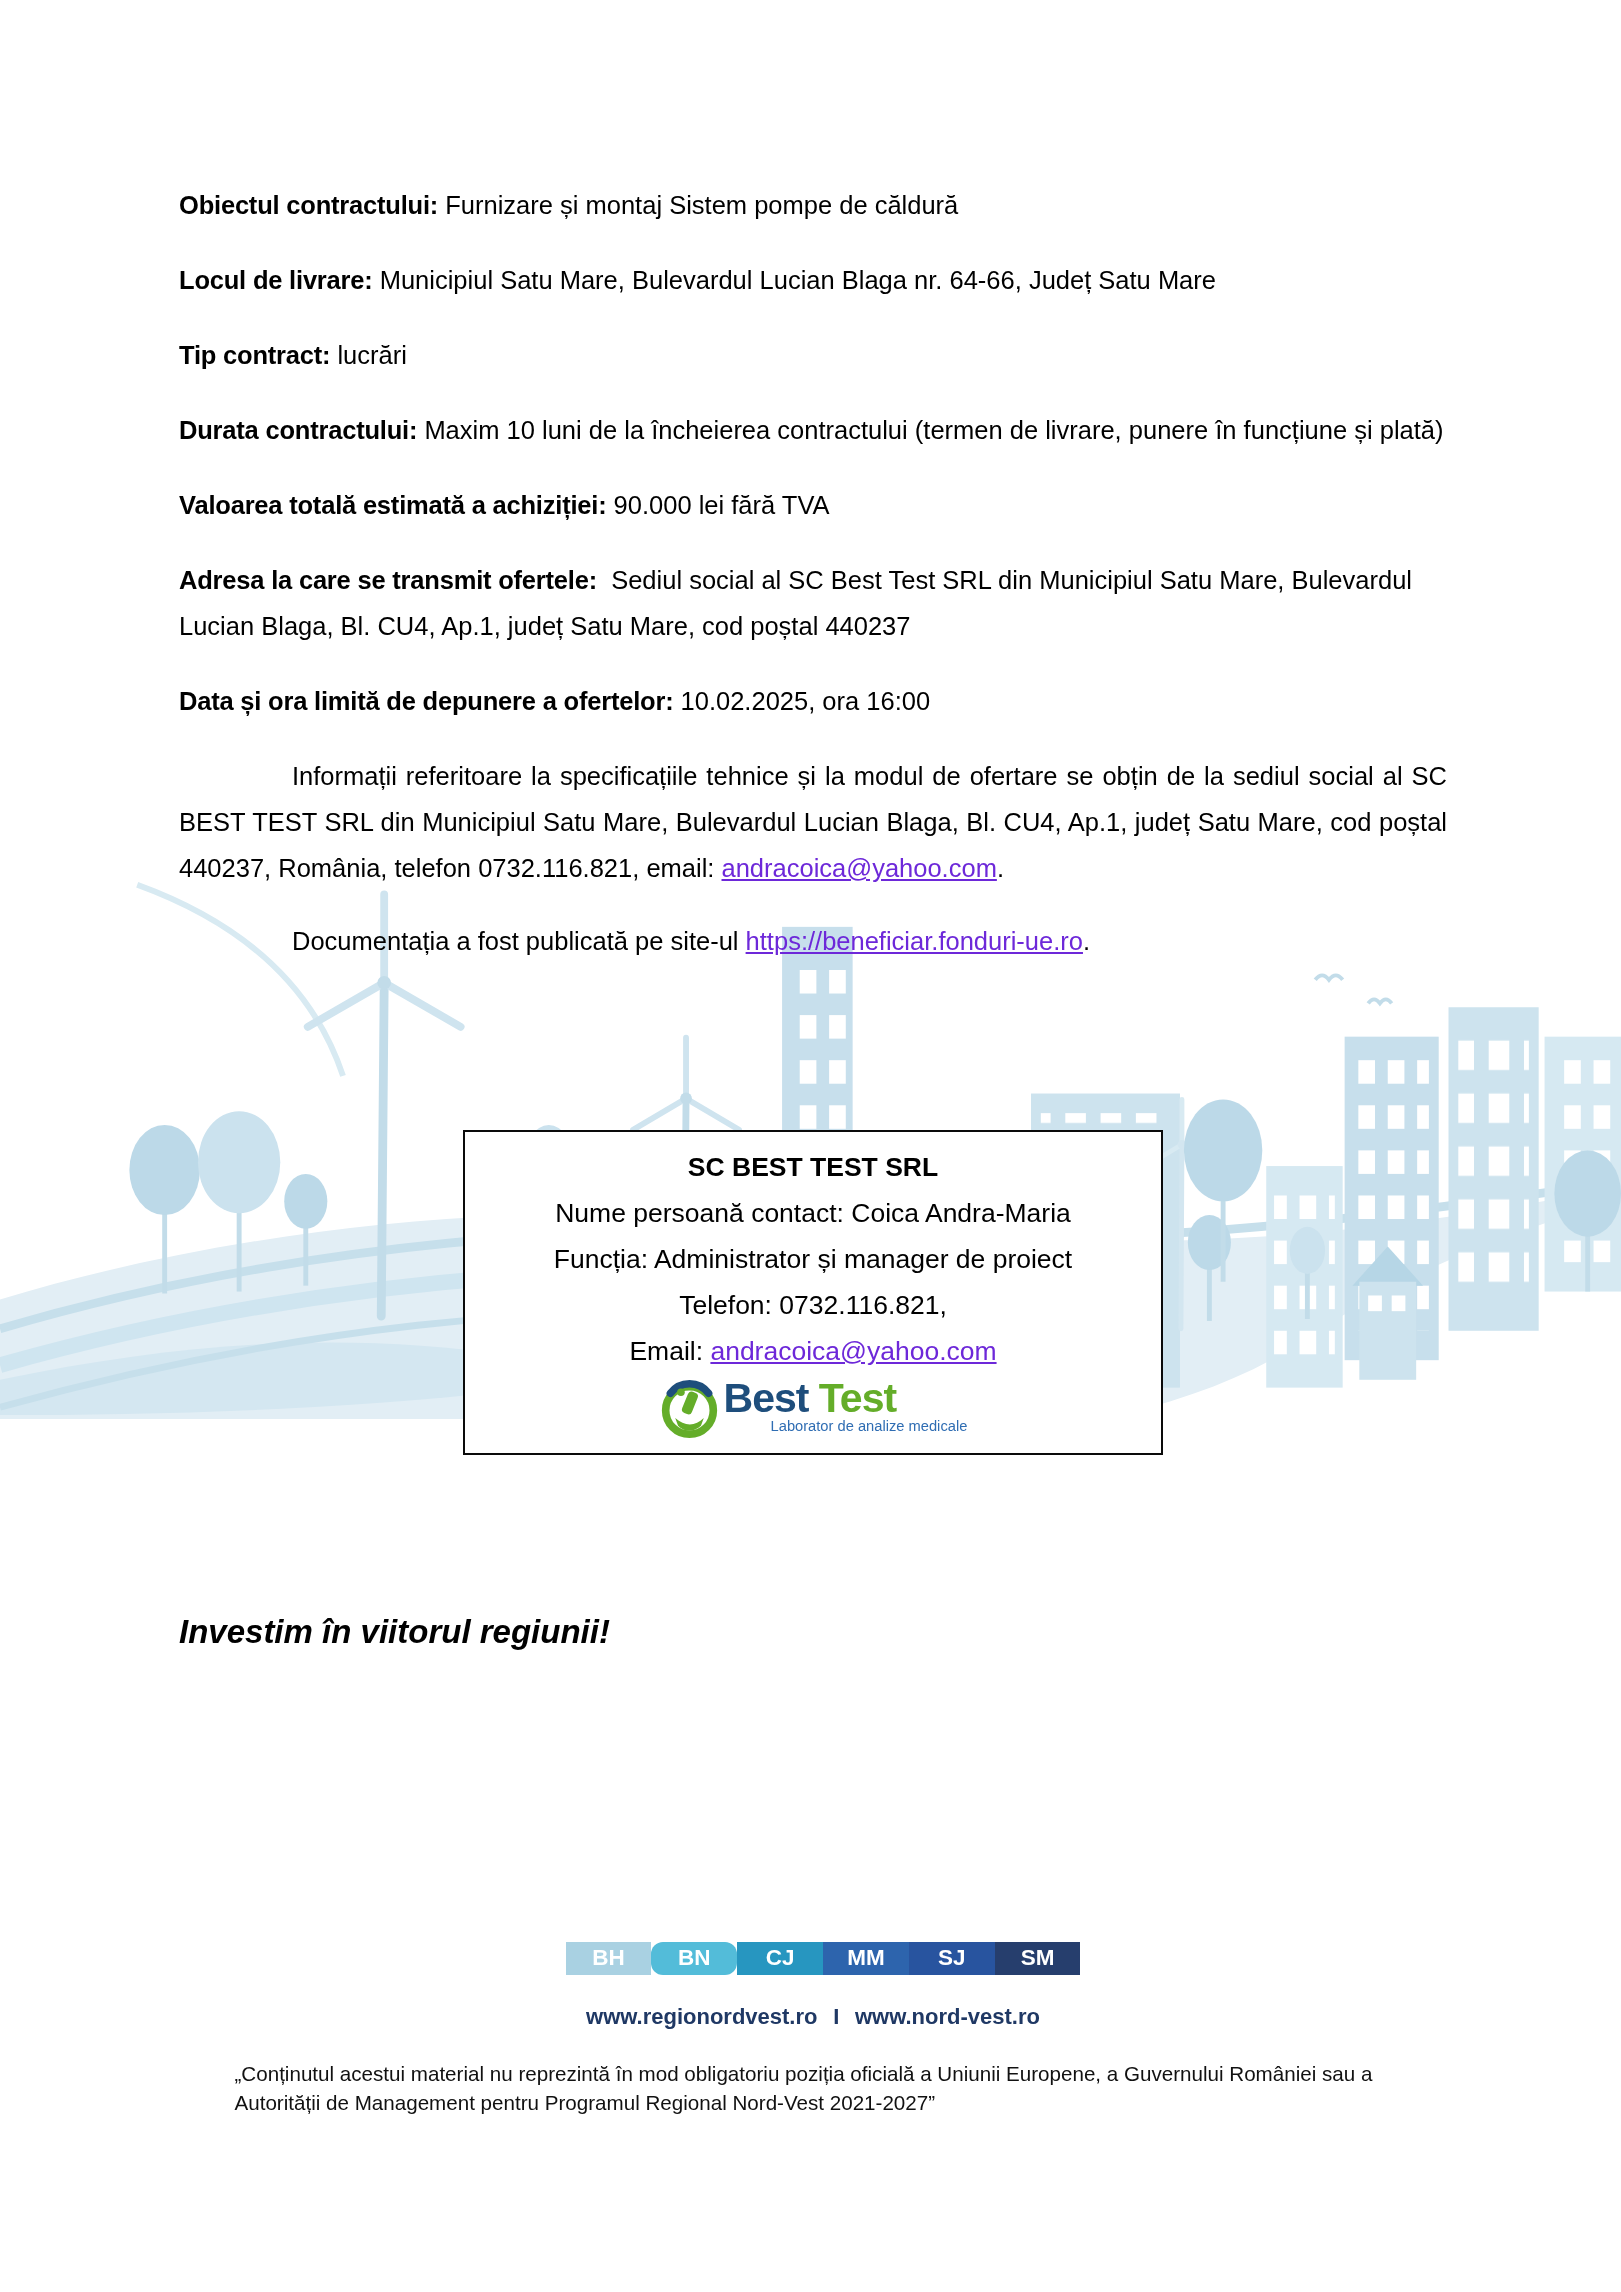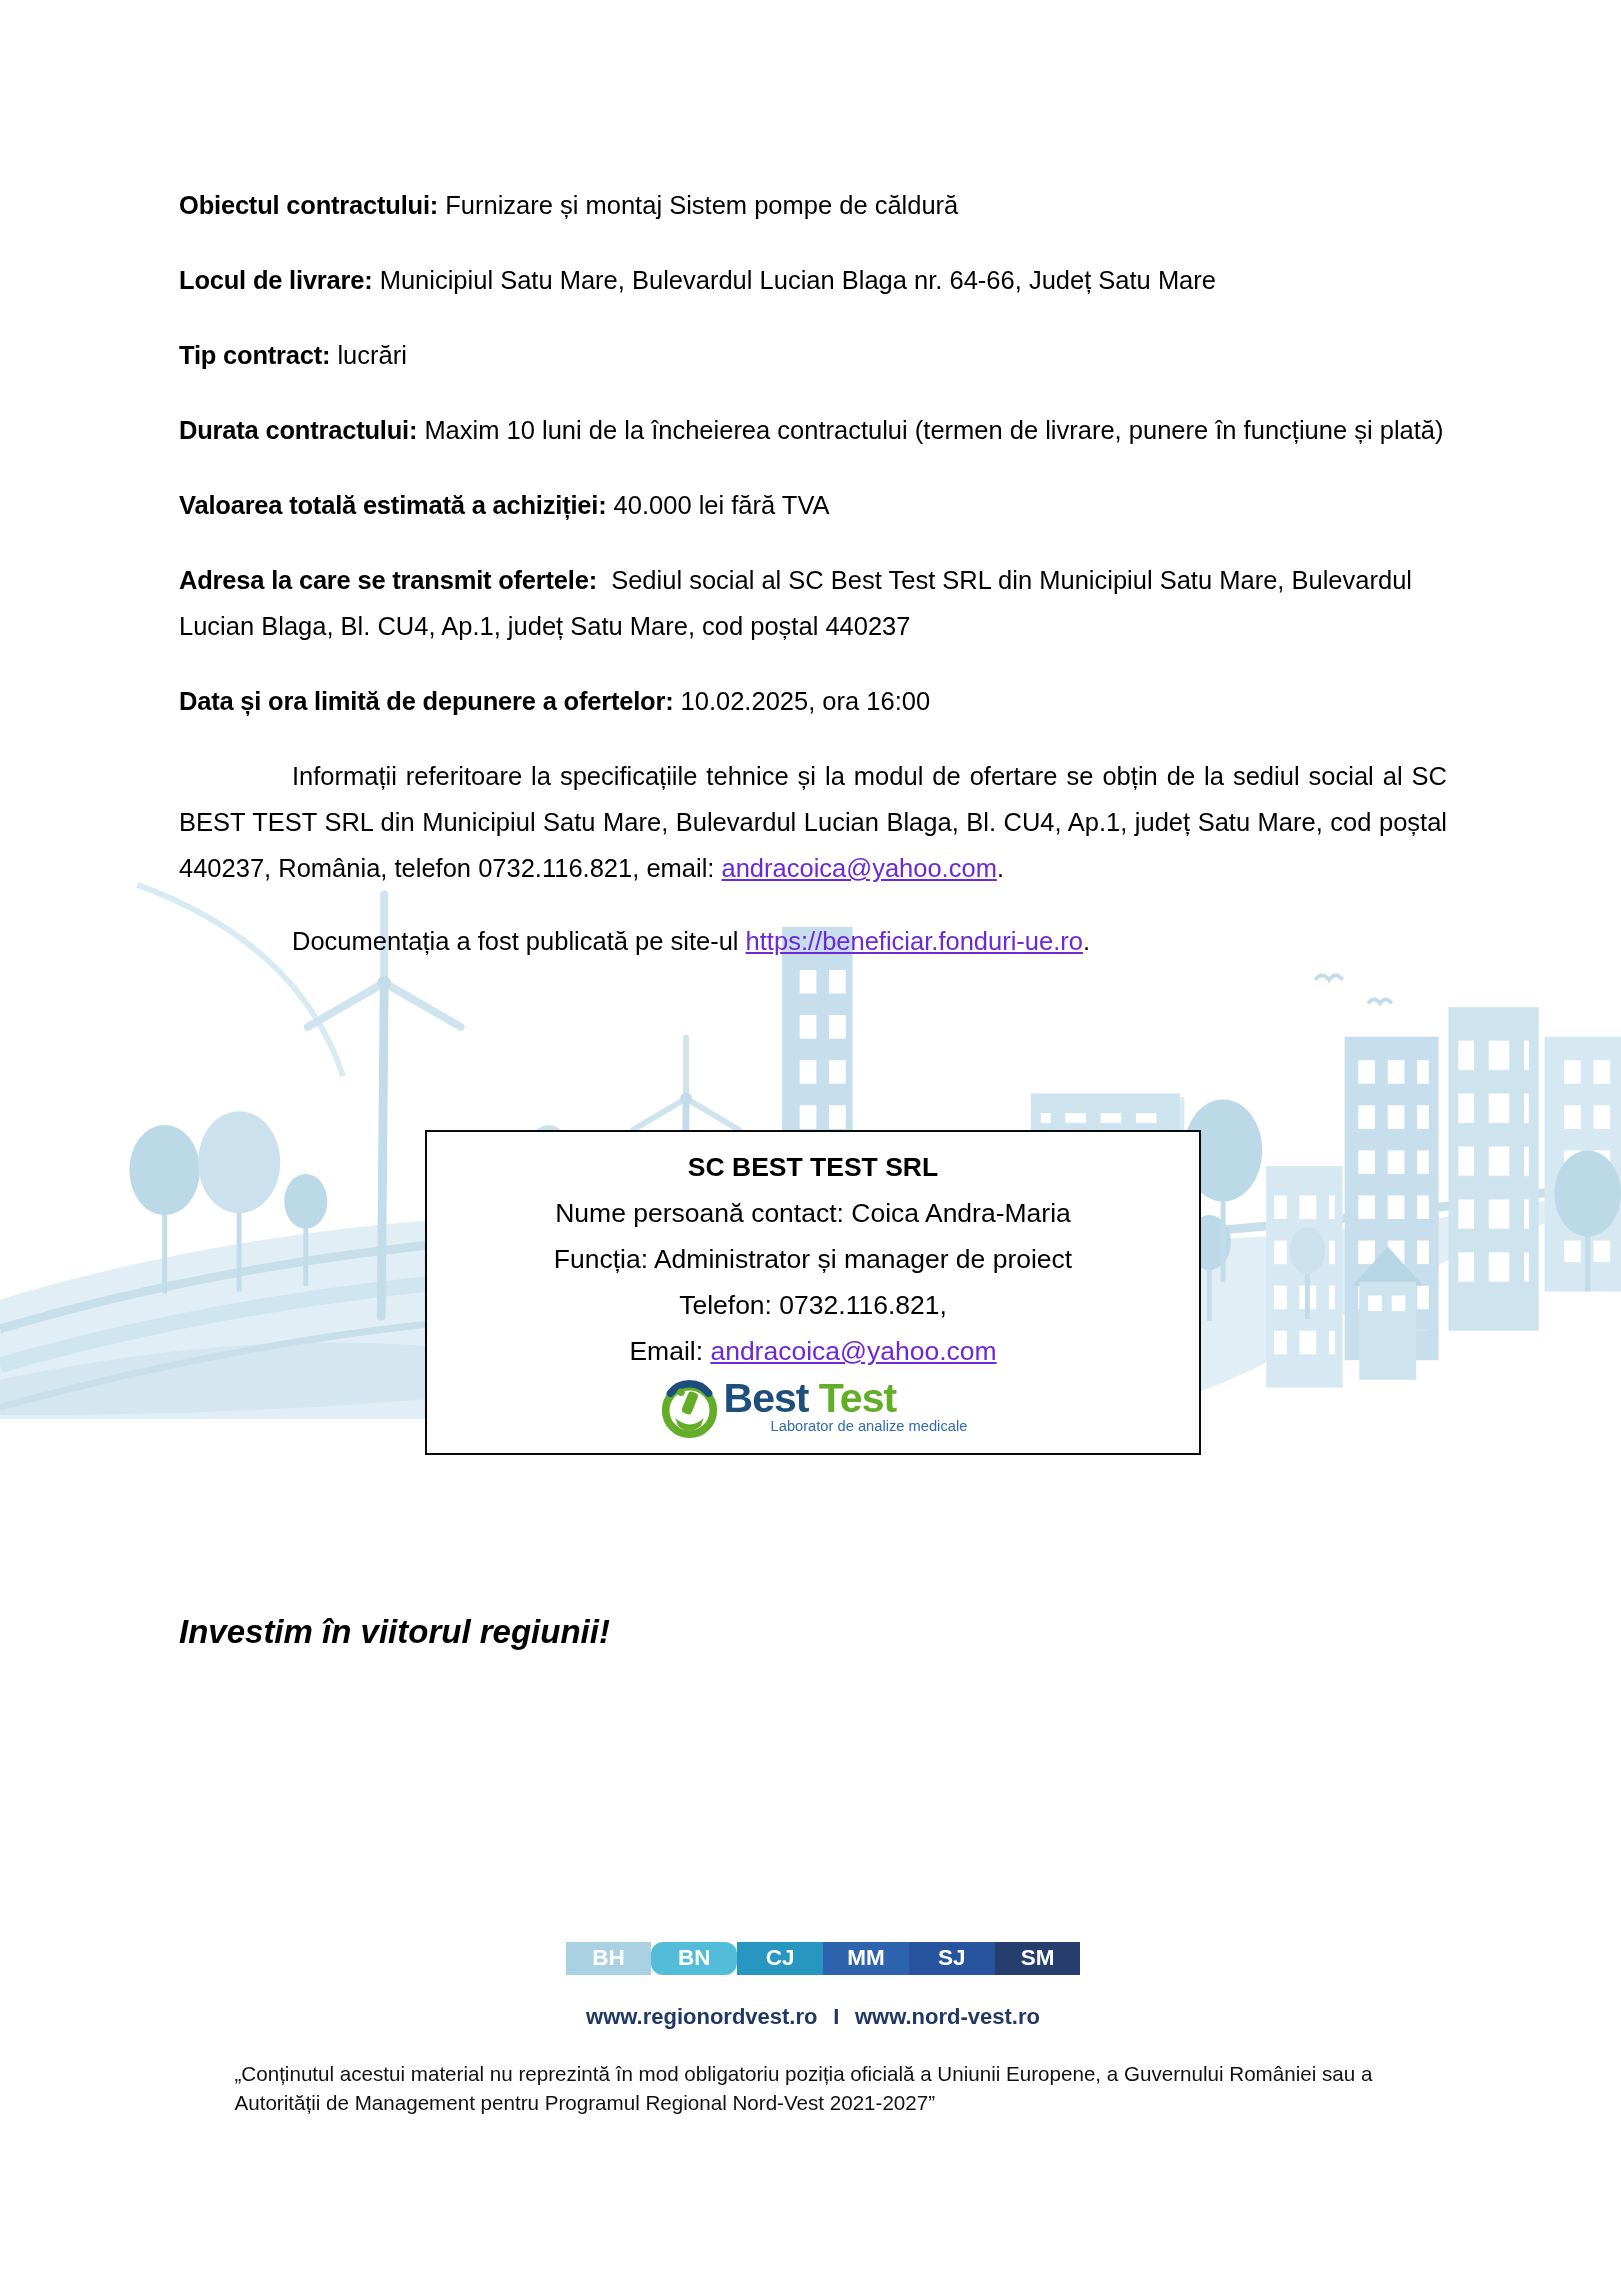--- a/index.html
+++ b/index.html
@@ -16,21 +16,21 @@
   p.field { font-size:25.5px; line-height:46px; margin-bottom:29px; }
   p.field b { letter-spacing:-0.2px; }
 
   .para { font-size:25.5px; line-height:46px; }
   .p1 { text-align:justify; text-indent:113px; margin-bottom:27.4px; }
   .p2 { text-indent:113px; }
 
   a.link { color:#6d28d9; text-decoration:underline; }
 
   .contact-box {
-    width:776px; margin:166px auto 0; background:#ffffff;
+    width:700px; margin:166px auto 0; background:#ffffff;
     border:2.9px solid #0a0a0a; text-align:center; padding:11.8px 13.7px 13.7px;
   }
   .contact-box p { font-size:26.5px; line-height:46px; }
   .company { font-weight:bold; }
 
   .logo { display:flex; justify-content:center; align-items:flex-start; gap:3.9px; margin-top:3.9px; }
   .logo-icon { width:61px; height:61px; flex:0 0 auto; }
   .logo-text { text-align:left; }
   .logo-main { font-size:41px; line-height:41px; font-weight:bold; letter-spacing:-1px; }
   .lb { color:#1e4e7c; } .lg { color:#64ad29;text-align:right; }
@@ -158,21 +158,21 @@
   <div class="content">
 
     <p class="field"><b>Obiectul contractului:</b> <span>Furnizare și montaj Sistem pompe de căldură</span></p>
 
     <p class="field"><b>Locul de livrare:</b> <span>Municipiul Satu Mare, Bulevardul Lucian Blaga nr. 64-66, Județ Satu Mare</span></p>
 
     <p class="field"><b>Tip contract:</b> <span>lucrări</span></p>
 
     <p class="field"><b>Durata contractului:</b> <span>Maxim 10 luni de la încheierea contractului (termen de livrare, punere în funcțiune și plată)</span></p>
 
-    <p class="field"><b>Valoarea totală estimată a achiziției:</b> <span>40.000 lei fără TVA</span></p>
+    <p class="field"><b>Valoarea totală estimată a achiziției:</b> <span>90.000 lei fără TVA</span></p>
 
     <p class="field"><b>Adresa la care se transmit ofertele:</b>&nbsp; <span>Sediul social al SC Best Test SRL din Municipiul Satu Mare, Bulevardul Lucian Blaga, Bl. CU4, Ap.1, județ Satu Mare, cod poștal 440237</span></p>
 
     <p class="field"><b>Data și ora limită de depunere a ofertelor:</b> <span>10.02.2025, ora 16:00</span></p>
 
     <p class="para p1"><span>Informații referitoare la specificațiile tehnice și la modul de ofertare se obțin de la sediul social al SC BEST TEST SRL din Municipiul Satu Mare, Bulevardul Lucian Blaga, Bl. CU4, Ap.1, județ Satu Mare, cod poștal 440237, România, telefon 0732.116.821, email: </span><a class="link" href="#">andracoica@yahoo.com</a><span>.</span></p>
 
     <p class="para p2"><span>Documentația a fost publicată pe site-ul </span><a class="link" href="#">https://beneficiar.fonduri-ue.ro</a><span>.</span></p>
 
     <div class="contact-box">

